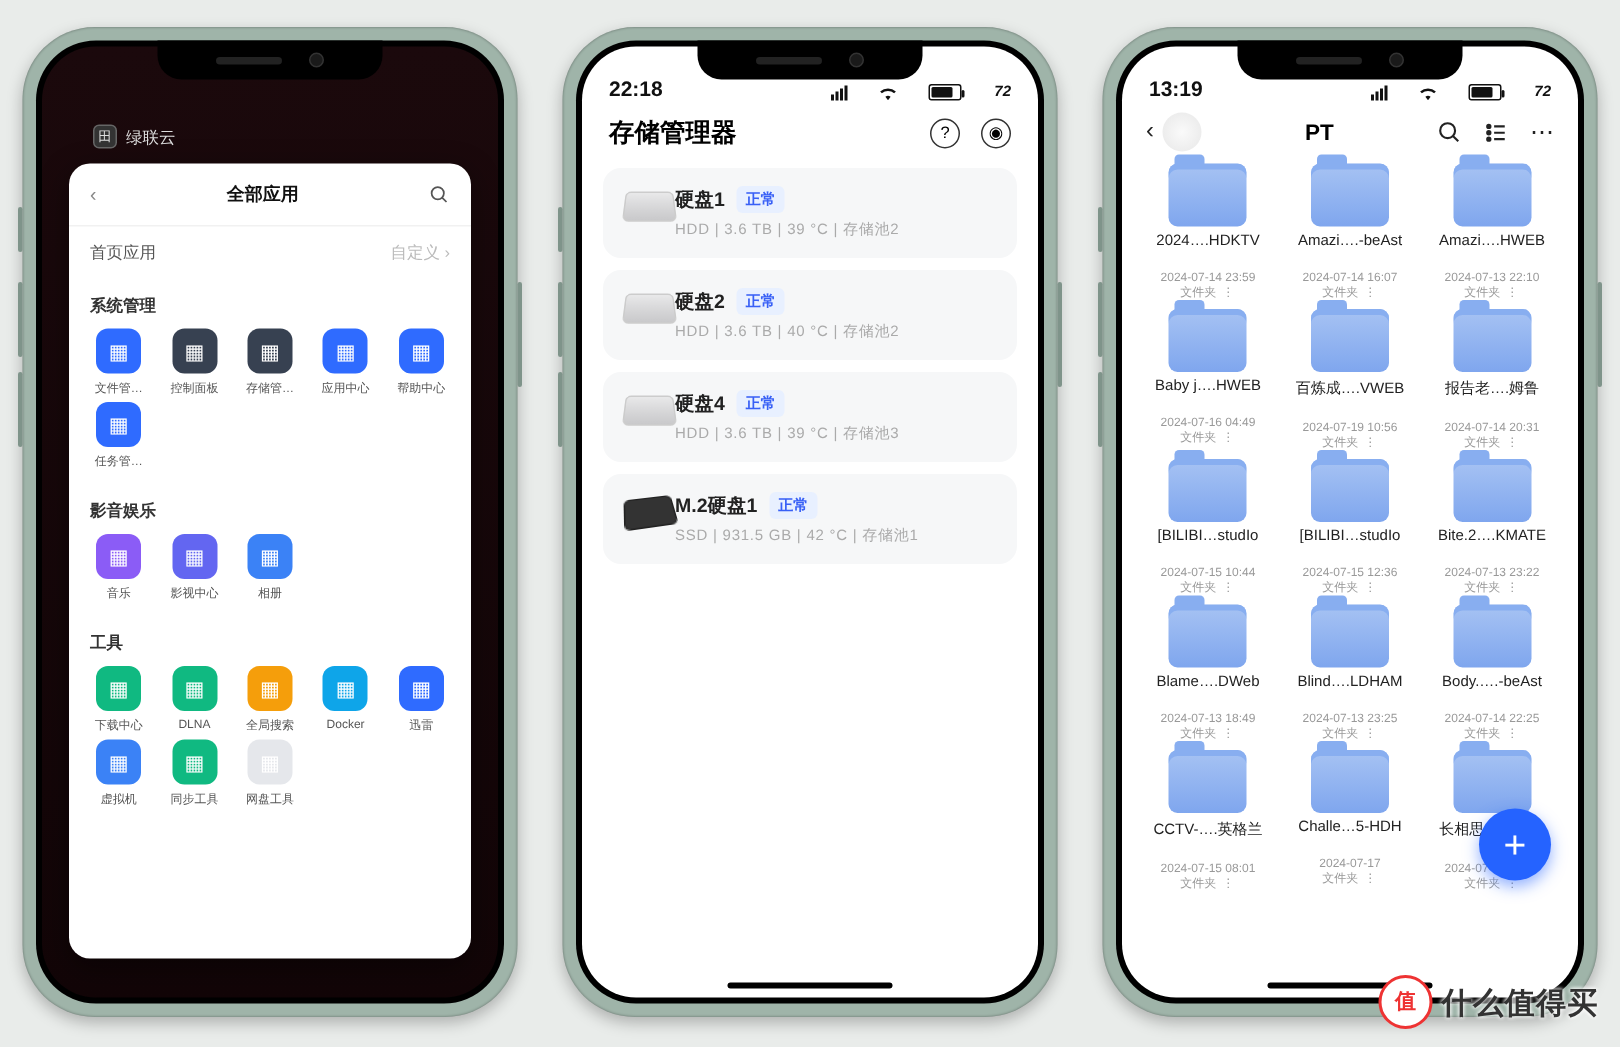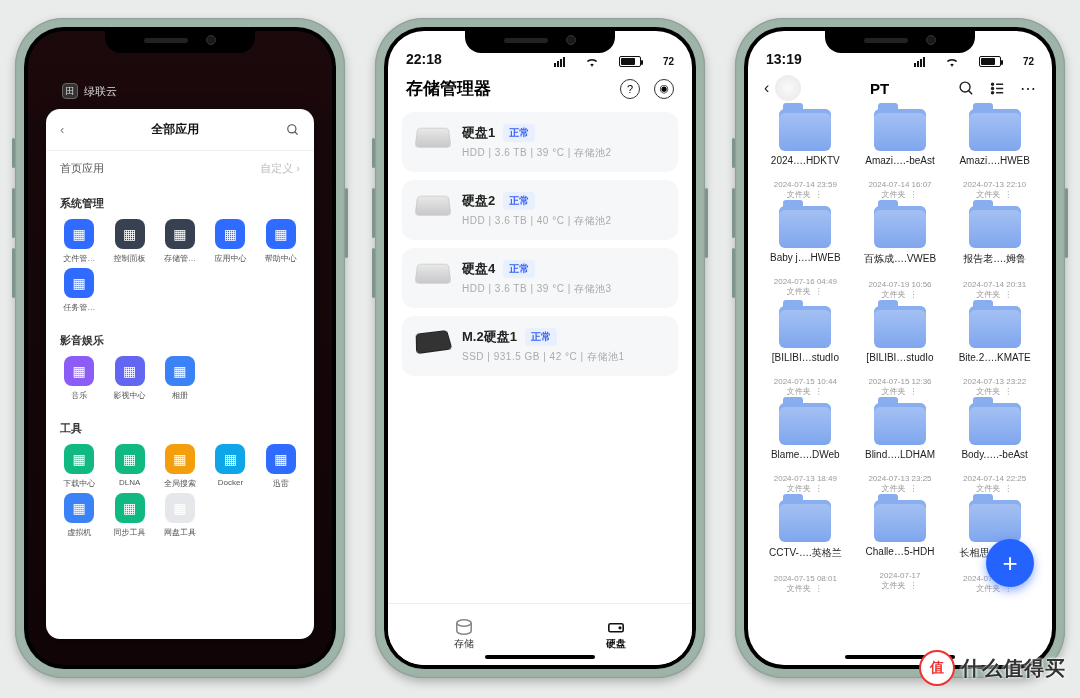--- a/index.html
+++ b/index.html
@@ -18,21 +18,21 @@
   .cam { width:10px; height:10px; border-radius:50%; background:#1a1a1a; border:1px solid #333; }
   .side { position:absolute; background:#7f948a; border-radius:2px; }
   .side.l1{ left:-3px; top:120px; width:3px; height:30px; }
   .side.l2{ left:-3px; top:170px; width:3px; height:50px; }
   .side.l3{ left:-3px; top:230px; width:3px; height:50px; }
   .side.r { right:-3px; top:170px; width:3px; height:70px; }
 
   
   .status { height:38px; display:flex; align-items:flex-end; justify-content:space-between;
             padding:0 18px 2px; font-size:14px; font-weight:600; color:#111; }
-  .status .icons { display:flex; gap:20px; align-items:flex-end; font-size:12px; }
+  .status .icons { display:flex; gap:20px; align-items:flex-end; font-size:12px;font-style:italic; }
   .sig { display:inline-flex; gap:1px; align-items:flex-end; }
   .sig i{ width:2px; background:#111; display:block; }
   .sig i:nth-child(1){height:4px} .sig i:nth-child(2){height:6px}
   .sig i:nth-child(3){height:8px} .sig i:nth-child(4){height:10px}
   .wifi { font-size:13px; }
   .batt { width:22px; height:11px; border:1px solid #111; border-radius:2px; position:relative; display:flex; }
   .batt::after{content:"";position:absolute;right:-3px;top:3px;width:2px;height:5px;background:#111;border-radius:1px;}
   .batt i{ width:72%; background:#111; margin:1px; border-radius:1px; }
   .pad { font-size:10px; font-weight:700; margin-left:2px; }
 
@@ -50,21 +50,21 @@
   .grid5 { display:grid; grid-template-columns:repeat(5,1fr); gap:4px; padding:6px 10px 10px;}
   .grid5.g3 { grid-template-columns:repeat(5,1fr); }
   .app { display:flex; flex-direction:column; align-items:center; gap:4px; font-size:8px; color:#555; }
   .app .ic{ width:30px; height:30px; border-radius:8px; display:flex;align-items:center;justify-content:center;color:#fff;font-size:14px;}
 
   
   .p2-hd { display:flex; align-items:center; justify-content:space-between; padding:8px 18px 4px; }
   .p2-hd h1{ margin:0; font-size:17px; font-weight:700;}
   .p2-hd .rt{ display:flex; gap:14px; align-items:center; }
   .rt .ci { width:20px;height:20px;border:1.5px solid #333;border-radius:50%;display:flex;align-items:center;justify-content:center;font-size:11px;}
-  .disk { margin:8px 14px; background:#f6f7f8; border-radius:12px; padding:12px 14px; display:flex; gap:12px; }
+  .disk { margin:8px 14px; background:#f6f7f8; border-radius:12px; padding:12px 14px; display:flex; }
   .disk .th { width:34px;height:22px;border-radius:4px;background:linear-gradient(#e9e9ea,#c9c9cb);margin-top:2px;
               border:1px solid #ccc; transform:perspective(60px) rotateX(25deg); }
   .disk .th.ssd{ background:#333; border-color:#222; transform:perspective(60px) rotateX(25deg) rotateZ(-8deg); }
   .disk .info .ln1 { display:flex; gap:8px; align-items:center; font-size:13px; font-weight:600; color:#222;}
   .badge { font-size:10px; font-weight:600; background:#e8f0ff; color:#3860f6; padding:2px 6px; border-radius:4px;}
   .disk .info .ln2 { font-size:10px; color:#aaa; margin-top:4px; letter-spacing:.5px;}
   .tab2 { position:absolute; bottom:0; left:0; right:0; height:62px; display:flex; background:#fff;
           border-top:1px solid #eee; }
   .tab2 .t{ flex:1; display:flex; flex-direction:column; align-items:center; justify-content:center;
             font-size:10px; gap:2px; color:#333; }
@@ -299,36 +299,20 @@
       <div class="info">
         <div class="ln1">
                     <span>M.2硬盘1</span>
              <span class="badge">正常</span>
                   </div>
         <div class="ln2">SSD  |  931.5 GB  |  42 °C  |  存储池1</div>
       </div>
               </div>
             </div>
 
-          <div class="tab2">
-            <div class="t">
-              <svg width="20" height="16" viewBox="0 0 24 20" fill="none" stroke="#888" stroke-width="2">
-                  <ellipse cx="12" cy="5" rx="9" ry="4"></ellipse>
-                  <path d="M3 5v10c0 2.2 4 4 9 4s9-1.8 9-4V5"></path>
-                </svg>
-              <span>存储</span>
-            </div>
-            <div class="t" style="color:#111;font-weight:600">
-              <svg width="20" height="16" viewBox="0 0 24 20" fill="none" stroke="#111" stroke-width="2">
-                  <rect x="3" y="6" width="18" height="10" rx="2"></rect>
-                  <circle cx="17" cy="11" r="1" fill="#111"></circle>
-                </svg>
-              <span>硬盘</span>
-            </div>
-          </div>
           <div class="homebar"></div>
         </div>
       </div>
     </div>
 
     <div class="phone">
       <div class="side l1"></div>
         <div class="side l2"></div>
         <div class="side l3"></div>
         <div class="side r"></div>

